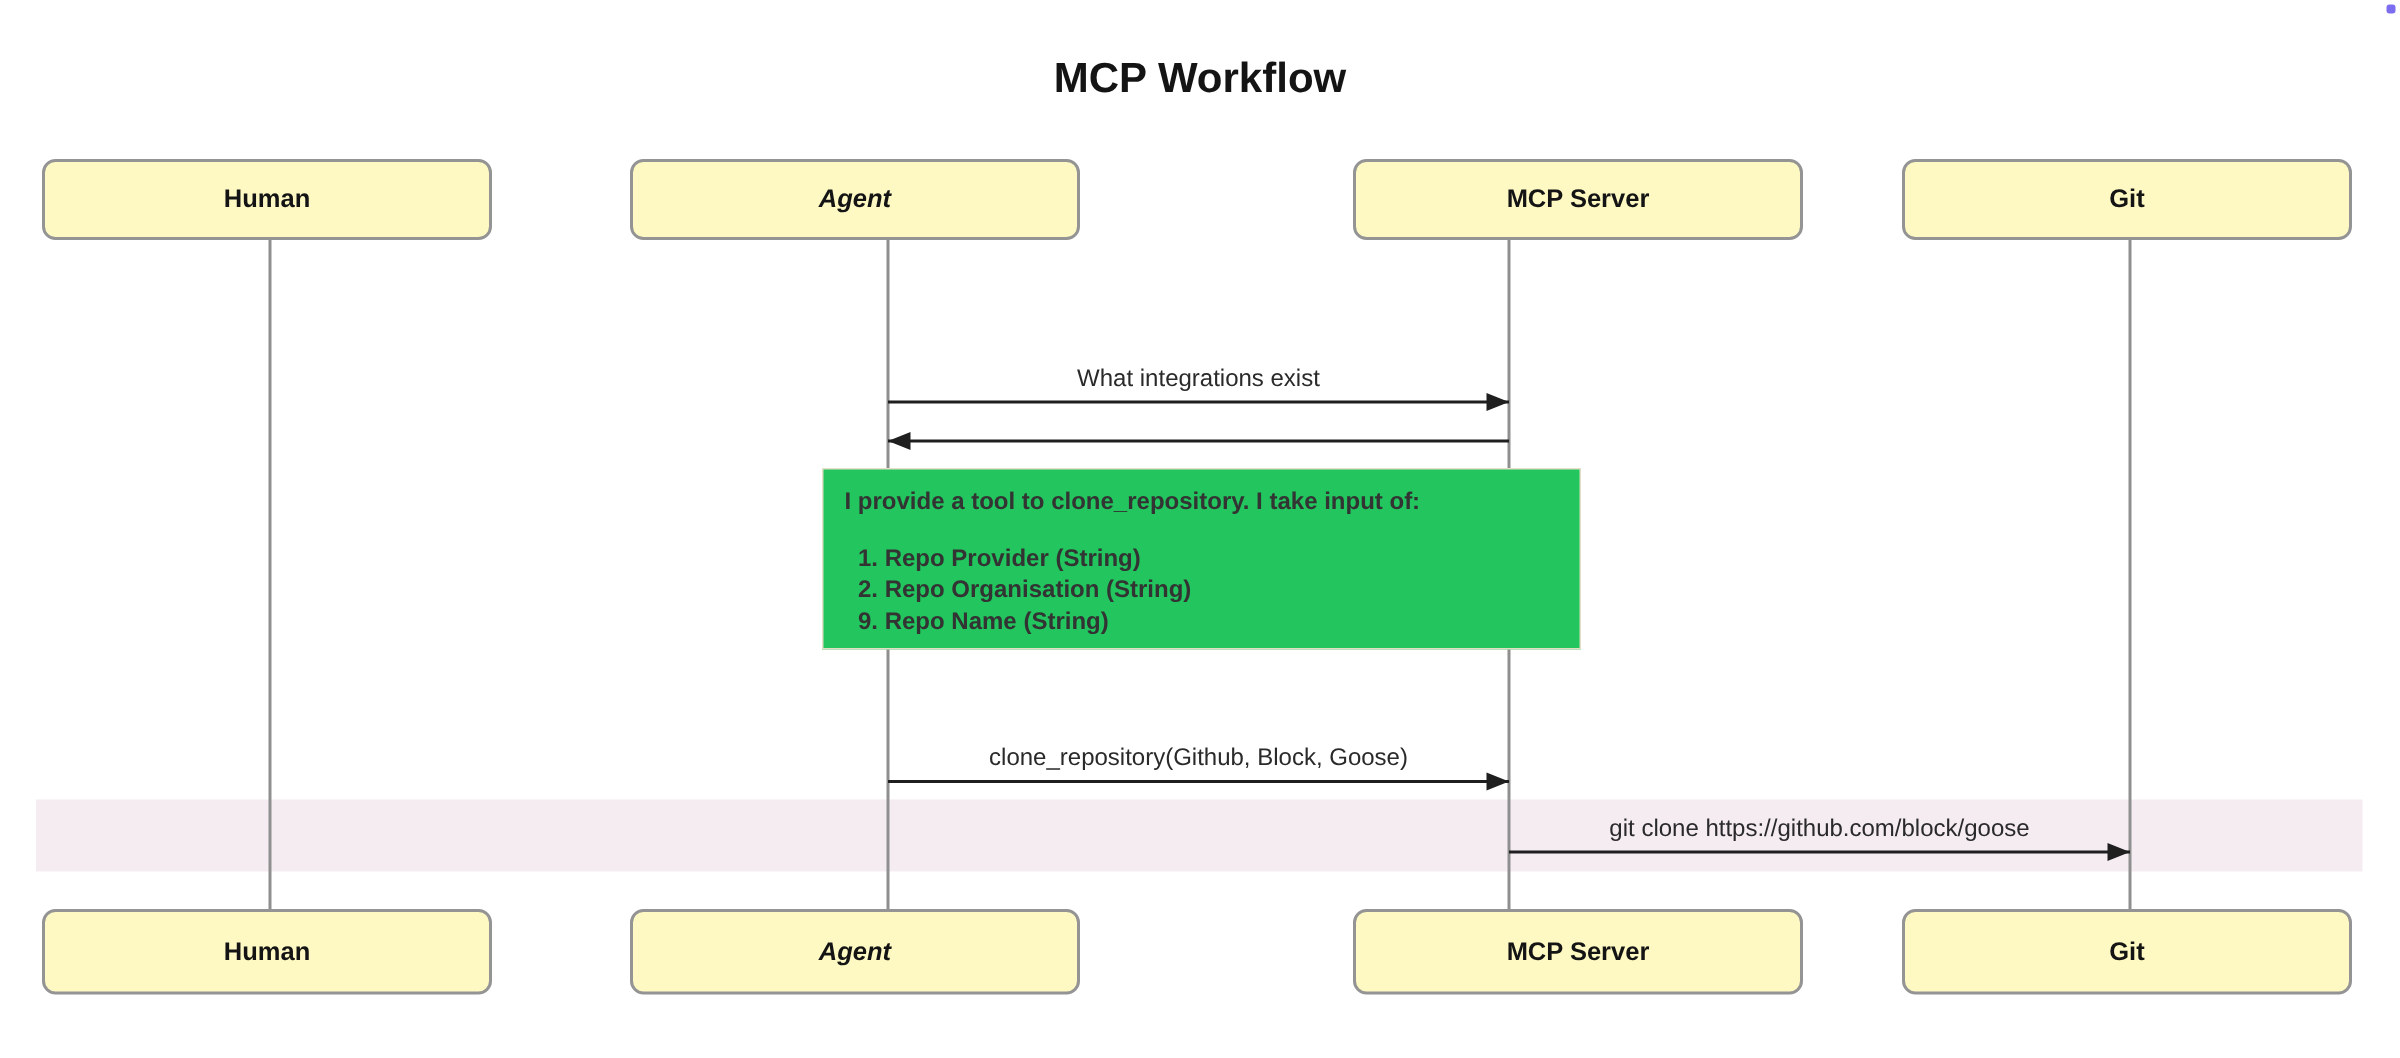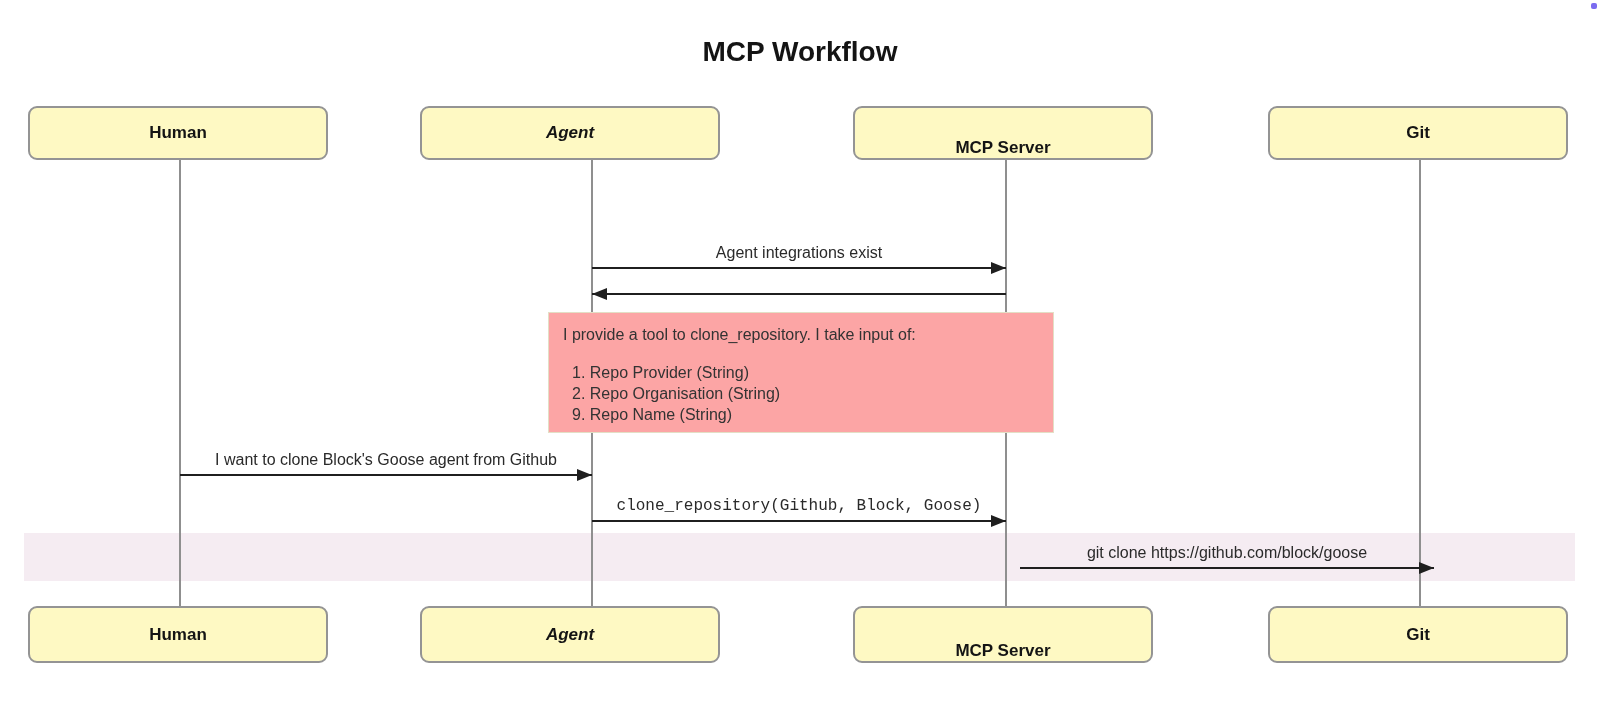--- a/index.html
+++ b/index.html
@@ -38,21 +38,21 @@
     justify-content: center;
     font-size: 17px;
     font-weight: 700;
     color: #141414;
     z-index: 4;
   }
   .row-top { top: 106px; }
   .row-bottom { top: 606px; height: 57px; }
   .actor-human { left: 28px; }
   .actor-agent { left: 420px; font-style: italic; }
-  .actor-mcp { left: 853px; align-items: flex-end; }
+  .actor-mcp { left: 902px; }
   .actor-git { left: 1268px; justify-content: center; }
   .lifeline {
     position: absolute;
     top: 160px;
     width: 2px;
     height: 446px;
     background: #8f8f8f;
     z-index: 2;
   }
   .lifeline-human { left: 179px; }
@@ -115,26 +115,27 @@
     height: 0;
     z-index: 3;
   }
   .note-box {
     position: absolute;
     left: 548px;
     top: 312px;
     width: 506px;
     height: 121px;
     box-sizing: border-box;
-    background: #fca5a5;
+    background: #22c55e;
     border: 1px solid #e3dfc6;
     padding: 11px 14px;
     font-size: 16px;
     color: #333333;
     z-index: 3;
+    font-weight: bold;
   }
   .note-intro {
     line-height: 21px;
   }
   .note-list {
     margin-top: 17px;
     padding-left: 9px;
   }
   .note-item {
     line-height: 21px;
@@ -185,54 +186,48 @@
   </div>
   <div class="actor-box row-bottom actor-mcp">
     <span>MCP Server</span>
   </div>
   <div class="actor-box row-bottom actor-git">
     <span>Git</span>
   </div>
 
 
   <div class="message" style="left:592px; top:243px; width:414px;">
-    <div class="msg-label">Agent integrations exist</div>
+    <div class="msg-label">What integrations exist</div>
     <div class="msg-line">
       <span class="arrowhead-right"></span>
     </div>
   </div>
 
   <div class="return-line">
     <span class="arrowhead-left"></span>
   </div>
 
   <div class="note-box">
     <div class="note-intro">I provide a tool to clone_repository. I take input of:</div>
     <div class="note-list">
       <div class="note-item">1. Repo Provider (String)</div>
       <div class="note-item">2. Repo Organisation (String)</div>
       <div class="note-item">9. Repo Name (String)</div>
     </div>
   </div>
 
-  <div class="message" style="left:180px; top:450px; width:412px;">
-    <div class="msg-label">I want to clone Block's Goose agent from Github</div>
-    <div class="msg-line">
-      <span class="arrowhead-right"></span>
-    </div>
-  </div>
-
-  <div class="message" style="left:592px; top:496px; width:414px;font-family:Liberation Mono, monospace;">
+
+  <div class="message" style="left:592px; top:496px; width:414px;">
     <div class="msg-label">clone_repository(Github, Block, Goose)</div>
     <div class="msg-line">
       <span class="arrowhead-right"></span>
     </div>
   </div>
 
-  <div class="message" style="left:1006px; top:543px; width:414px;margin-left:14px;">
+  <div class="message" style="left:1006px; top:543px; width:414px;">
     <div class="msg-label">git clone https://github.com/block/goose</div>
     <div class="msg-line">
       <span class="arrowhead-right"></span>
     </div>
   </div>
 
   <div class="cursor-dot"></div>
 
 </div>
 

